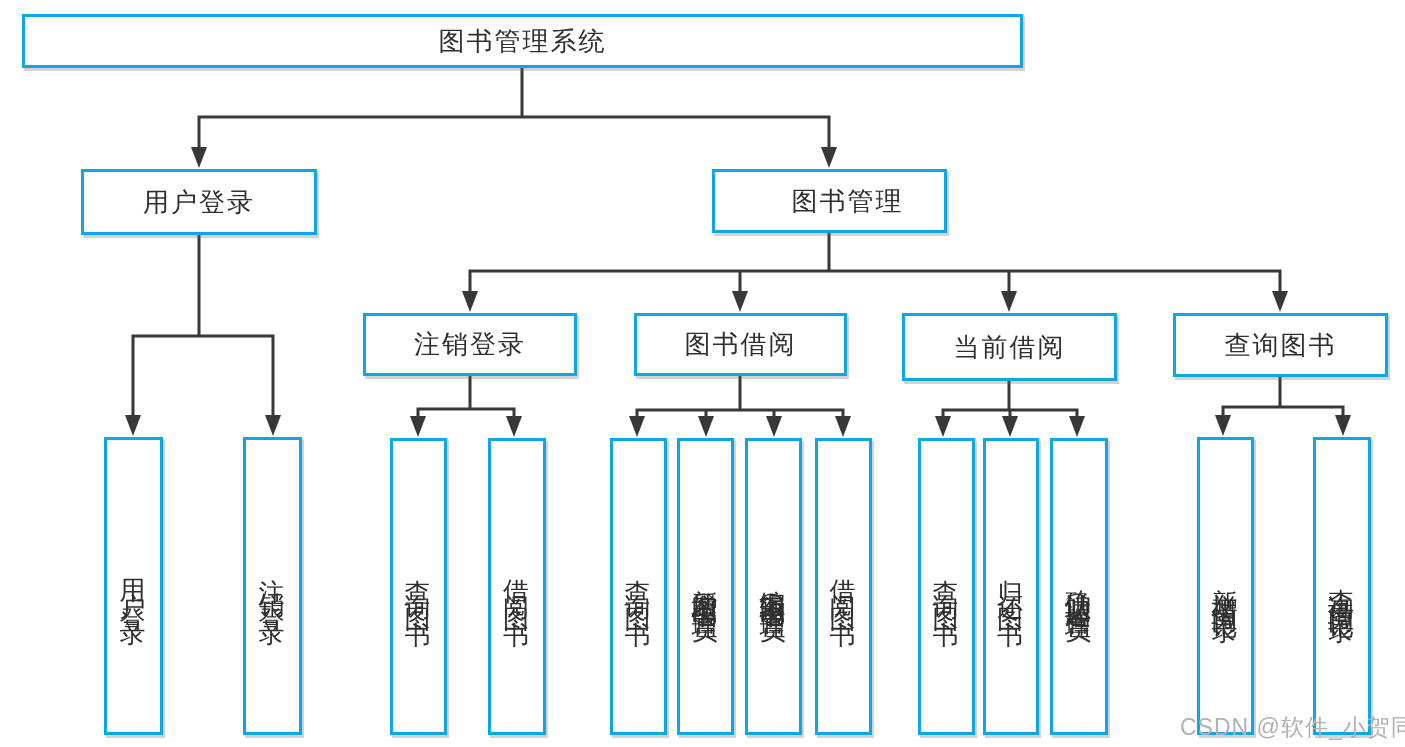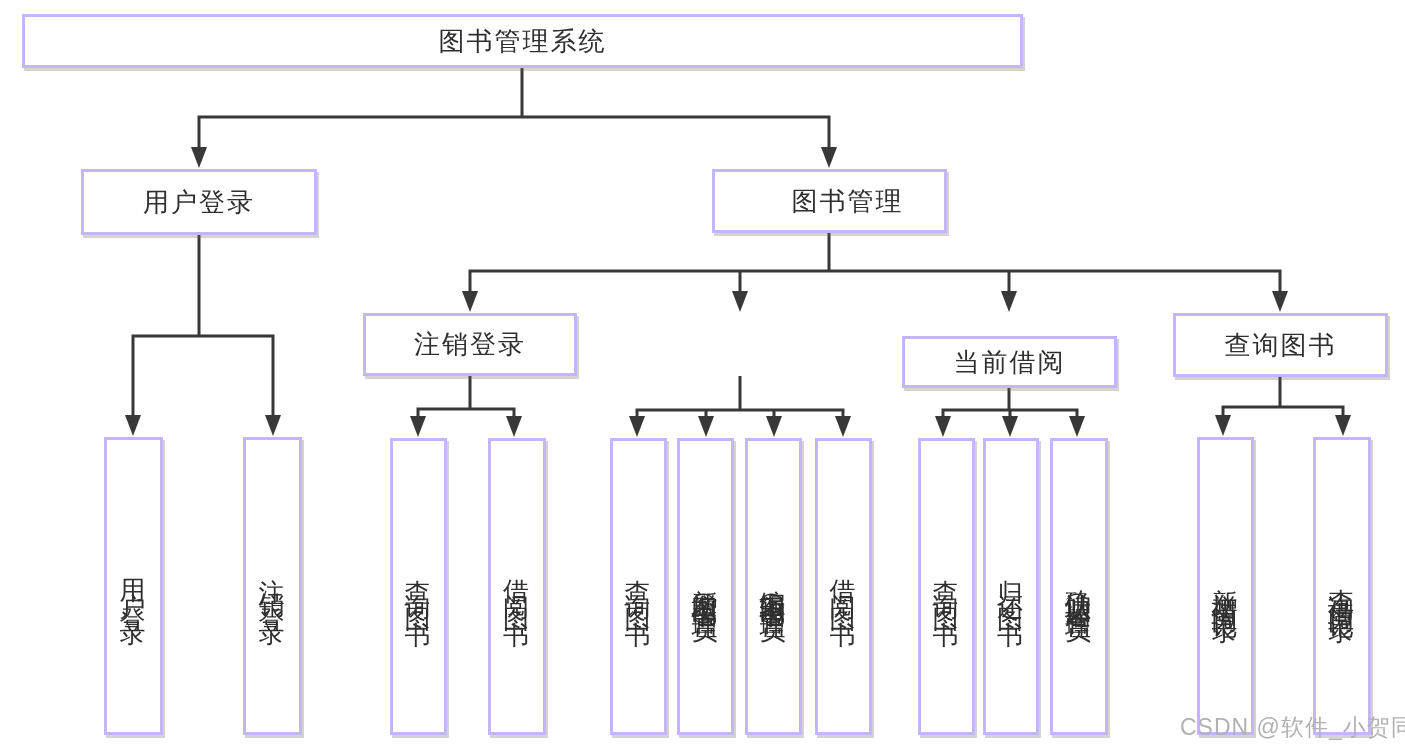--- a/index.html
+++ b/index.html
@@ -17,21 +17,21 @@
   .connectors {
     position: absolute;
     left: 0; top: 0;
     width: 1405px; height: 747px;
     z-index: 1;
   }
   .node {
     position: absolute;
     box-sizing: border-box;
     background: #ffffff;
-    border: 3px solid #c4b5fd;
+    border: 3px solid #0ea5e9;
     box-shadow: 2px 3px 0 rgba(110,110,110,0.30);
     display: flex;
     align-items: center;
     justify-content: center;
     color: #2f2f2f;
     font-size: 26px;
     letter-spacing: 2px;
     z-index: 2;
     white-space: nowrap;
   }
@@ -115,21 +115,24 @@
   <div class="node" style="left:81px; top:169px; width:236px; height:66px;">
     <span>用户登录</span>
   </div>
   <div class="node" style="left:712px; top:169px; width:235px; height:64px;padding-left:36px;">
     <span>图书管理</span>
   </div>
 
   <div class="node" style="left:363px; top:313px; width:214px; height:63px;">
     <span>注销登录</span>
   </div>
-  <div class="node" style="left:902px; top:313px; width:215px; height:52px;margin-top:23px;">
+  <div class="node" style="left:634px; top:313px; width:213px; height:63px;">
+    <span>图书借阅</span>
+  </div>
+  <div class="node" style="left:902px; top:313px; width:215px; height:68px;">
     <span>当前借阅</span>
   </div>
   <div class="node" style="left:1173px; top:313px; width:215px; height:64px;">
     <span>查询图书</span>
   </div>
 
   <div class="node leaf short" style="left:104px; top:437px; width:59px; height:298px;">
     <span>用户登录</span>
   </div>
   <div class="node leaf short" style="left:243px; top:437px; width:59px; height:298px;">

